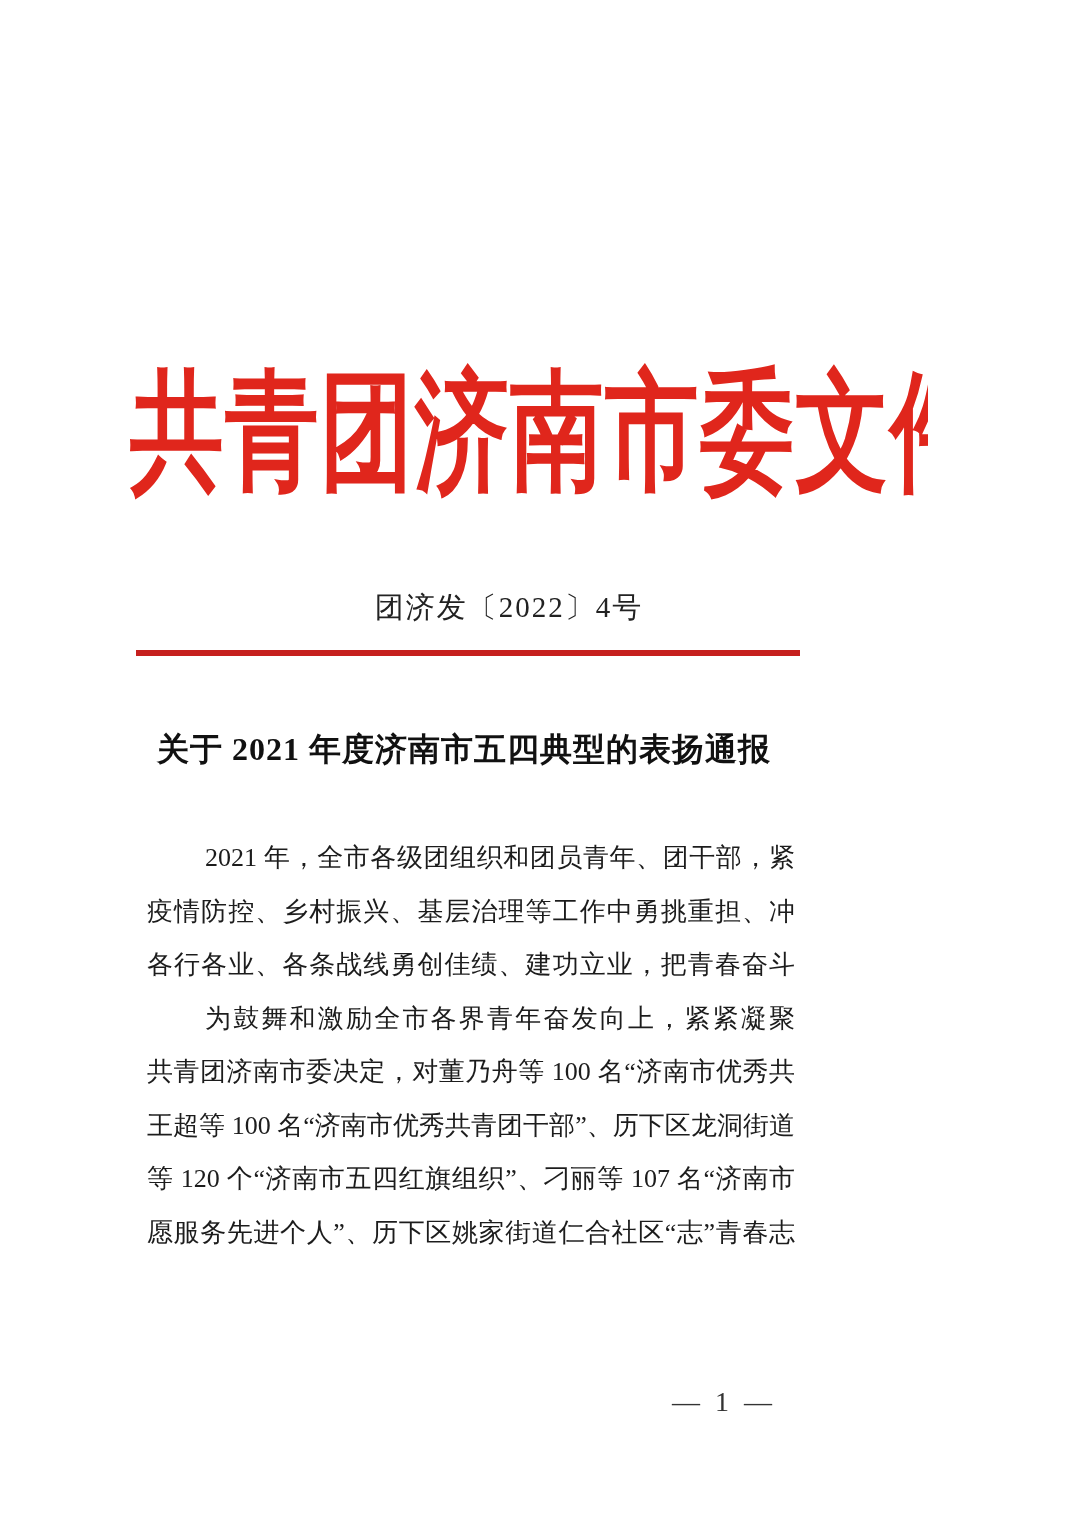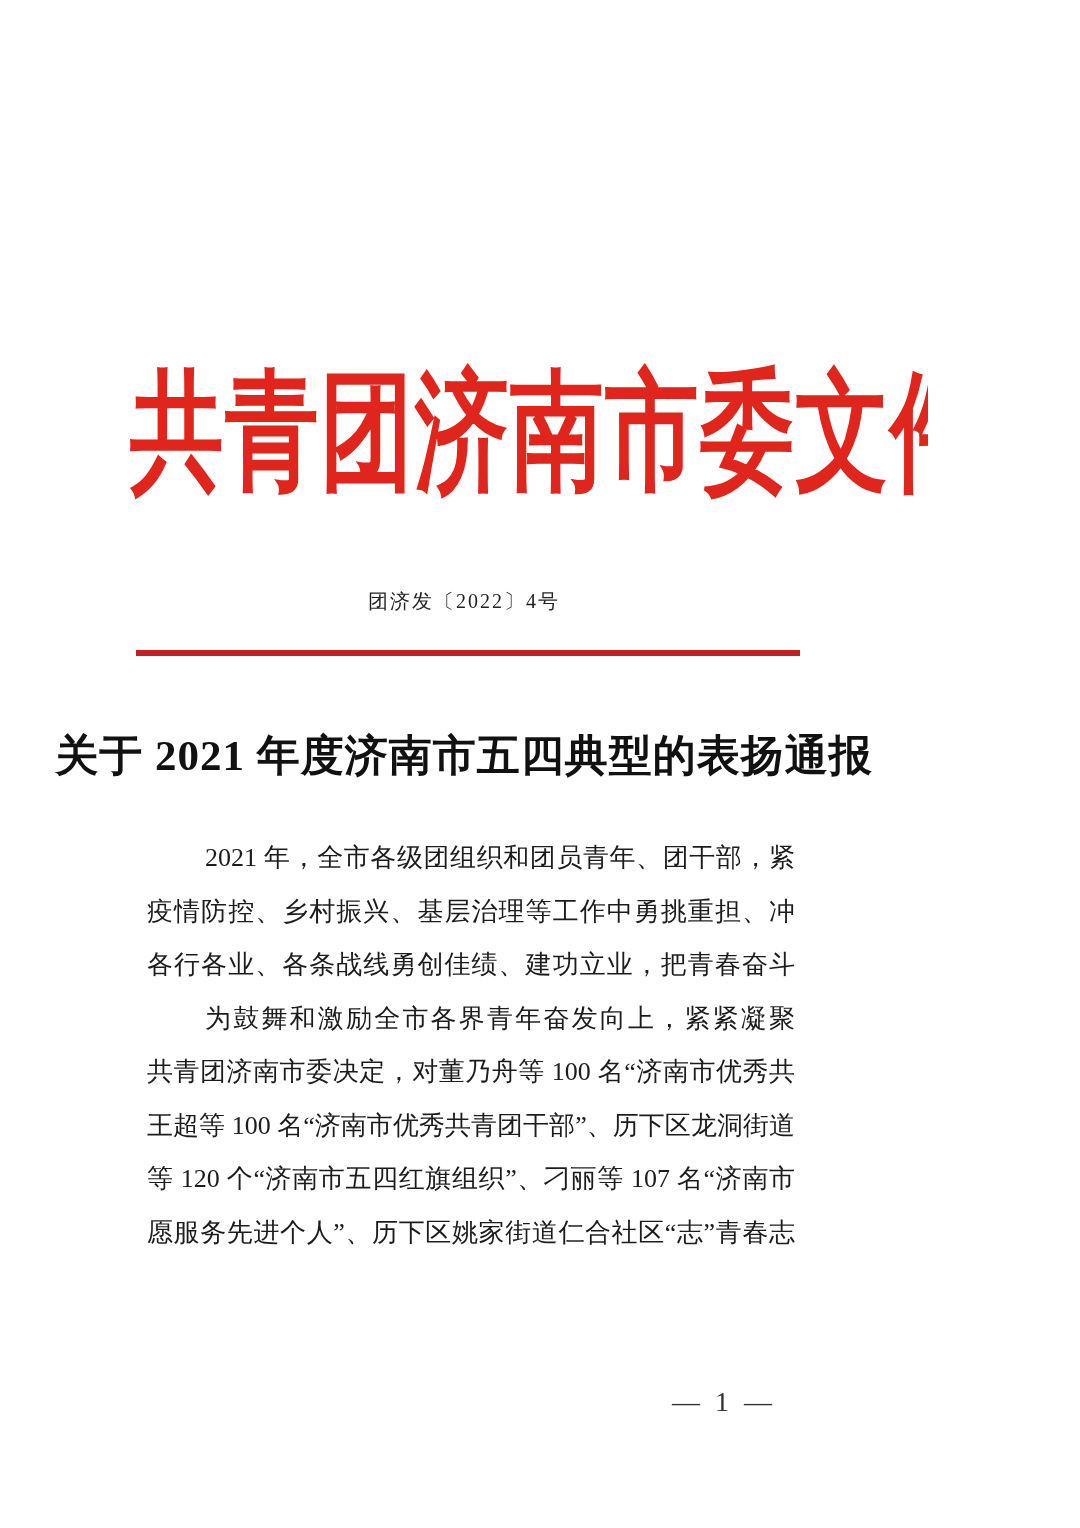--- a/index.html
+++ b/index.html
@@ -29,39 +29,40 @@
     letter-spacing: 2px;
     transform: scaleX(0.72);
     transform-origin: 50% 50%;
   }
   .doc-number {
     position: absolute;
     top: 588px;
     left: 0;
     width: 100%;
     text-align: center;
-    font-size: 20px;
+    font-size: 29px;
     letter-spacing: 2px;
     color: #222222;
+    padding-left: 45px;
   }
   .red-divider {
     position: absolute;
     top: 650px;
     left: 136px;
     right: 128px;
     height: 6px;
   }
   .doc-title {
     position: absolute;
     top: 730px;
     left: 0;
     width: 100%;
     margin: 0;
     text-align: center;
-    font-size: 43px;
+    font-size: 32px;
     font-weight: bold;
     line-height: 1.2;
     color: #111111;
     letter-spacing: 1px;
   }
   .doc-body {
     position: absolute;
     top: 831px;
     left: 147px;
     right: 133px;

